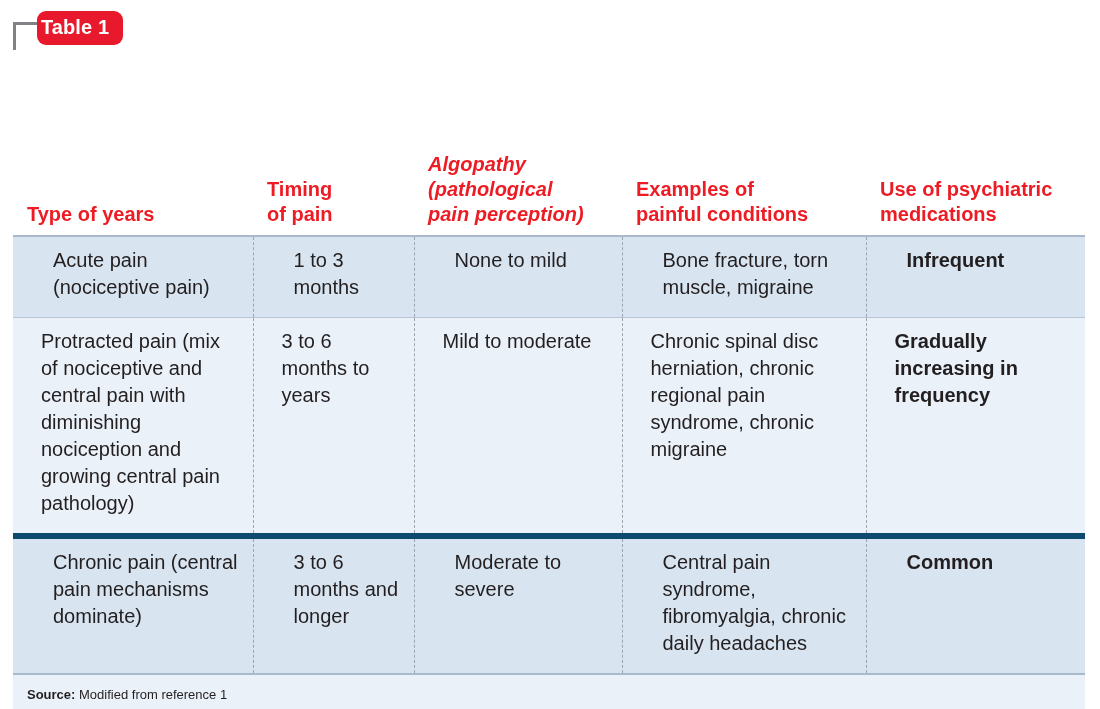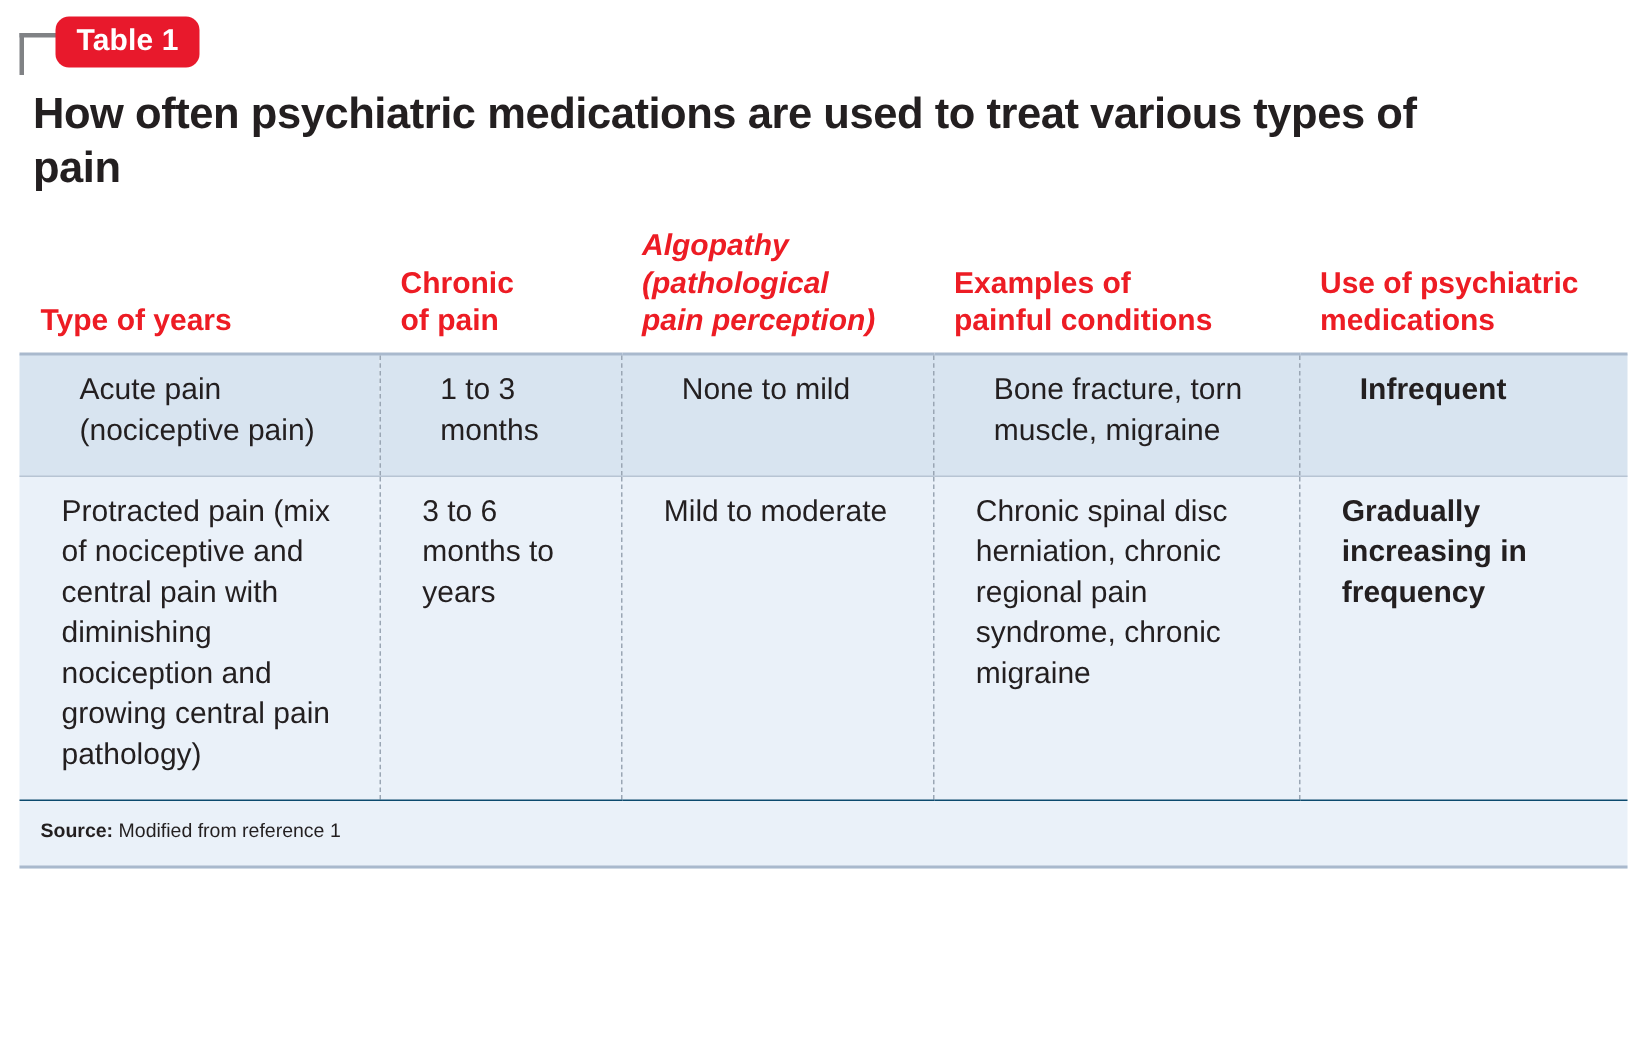--- a/index.html
+++ b/index.html
@@ -39,21 +39,21 @@
   }
   .badge {
     position: absolute;
     left: 37px;
     top: 11px;
     background: #e8192c;
     color: #ffffff;
     font-weight: bold;
     font-size: 20px;
     line-height: 20px;
-    padding: 6px 14px 8px 14px;
+    padding: 6px 14px 8px 4px;
     border-radius: 9px;
     letter-spacing: 0.1px;
   }
 
   
   .title {
     margin: 0;
     padding: 6px 20px 0 22px;
     font-size: 29px;
     line-height: 36px;
@@ -100,21 +100,21 @@
     vertical-align: top;
     padding: 10px 14px 16px 14px;
     border-right: 1px dashed #9aa6b4;
     color: #231f20;
   }
   tbody td.lastcol { border-right: none; font-weight: bold; }
 
   tr.row-a td { background: #d8e4f0; padding-left: 40px; }
   tr.row-b td { background: #eaf1f9; }
   tr.row-a td { border-bottom: 1px solid #b7c4d3; }
-  tr.row-b td { border-bottom: 1px solid #0c4a6e; padding-left: 28px; }
+  tr.row-b td { border-bottom: 6px solid #0c4a6e; padding-left: 28px; }
   tr.row-last td { border-bottom: 2px solid #a9b9cd; }
 
   
   .source {
     background: #eaf1f9;
     font-size: 13px;
     line-height: 22px;
     padding: 9px 14px 12px 14px;
     color: #231f20;
     border-bottom: 2px solid #a9b9cd;
@@ -124,35 +124,34 @@
 </head>
 <body>
 
 <div class="page">
 
   <div class="badge-zone">
     <div class="bracket"></div>
     <div class="badge">Table 1</div>
   </div>
 
-  <h1 class="title">How often psychiatric medications are used to treat various types of pain</h1>
 
   <div class="table-wrap">
     <table class="tbl">
       <colgroup>
         <col class="c0">
           <col class="c1">
           <col class="c2">
           <col class="c3">
           <col class="c4">
       </colgroup>
       <thead>
         <tr>
           <th class="first">Type of years</th>
-          <th style="white-space:pre-line;">Chronic
+          <th style="white-space:pre-line;">Timing
 of pain</th>
           <th style="white-space:pre-line;font-style:italic;">Algopathy
 (pathological
 pain perception)</th>
           <th style="white-space:pre-line;">Examples of
 painful conditions</th>
           <th style="white-space:pre-line;">Use of psychiatric
 medications</th>
         </tr>
       </thead>
@@ -164,20 +163,27 @@
           <td>Bone fracture, torn muscle, migraine</td>
           <td class="lastcol">Infrequent</td>
         </tr>
         <tr class="row-b">
           <td>Protracted pain (mix of nociceptive and central pain with diminishing nociception and growing central pain pathology)</td>
           <td>3 to 6 months to years</td>
           <td>Mild to moderate</td>
           <td>Chronic spinal disc herniation, chronic regional pain syndrome, chronic migraine</td>
           <td class="lastcol">Gradually increasing in frequency</td>
         </tr>
+        <tr class="row-a row-last">
+          <td>Chronic pain (central pain mechanisms dominate)</td>
+          <td>3 to 6 months and longer</td>
+          <td>Moderate to severe</td>
+          <td>Central pain syndrome, fibromyalgia, chronic daily headaches</td>
+          <td class="lastcol">Common</td>
+        </tr>
       </tbody>
     </table>
 
     <div class="source">
       <b>Source:</b>
       <span>Modified from reference 1</span>
     </div>
   </div>
 
 </div>

